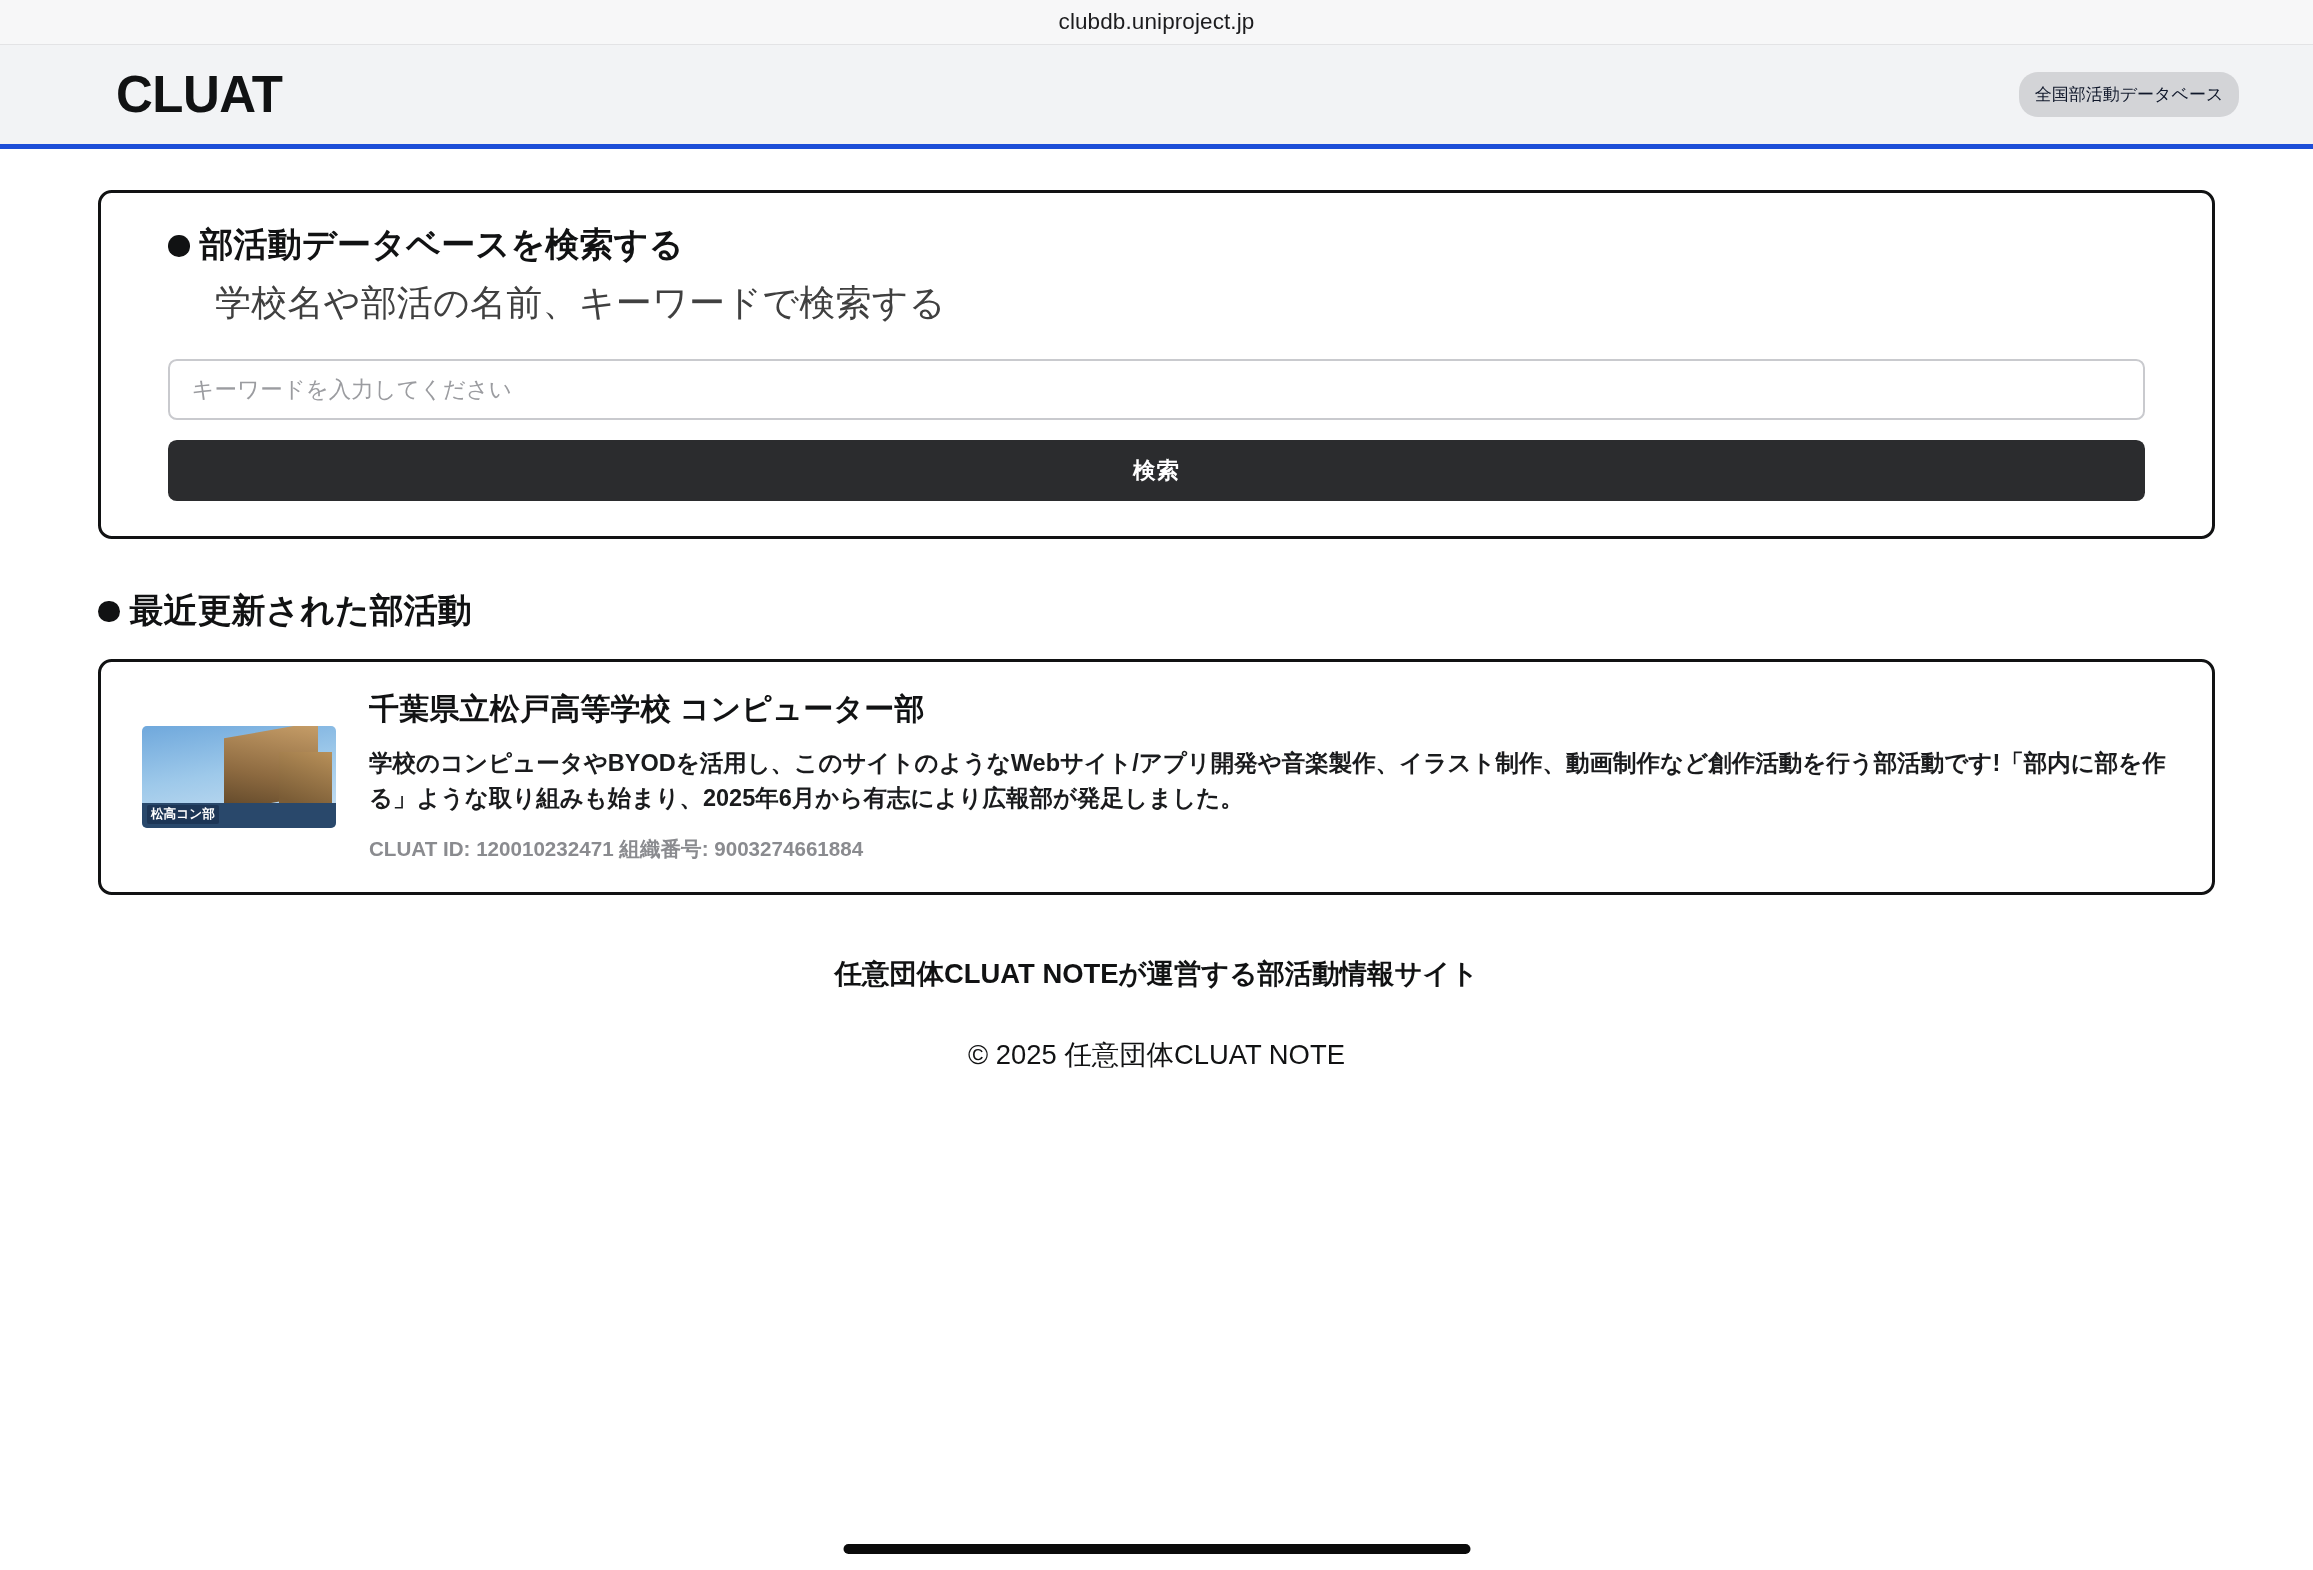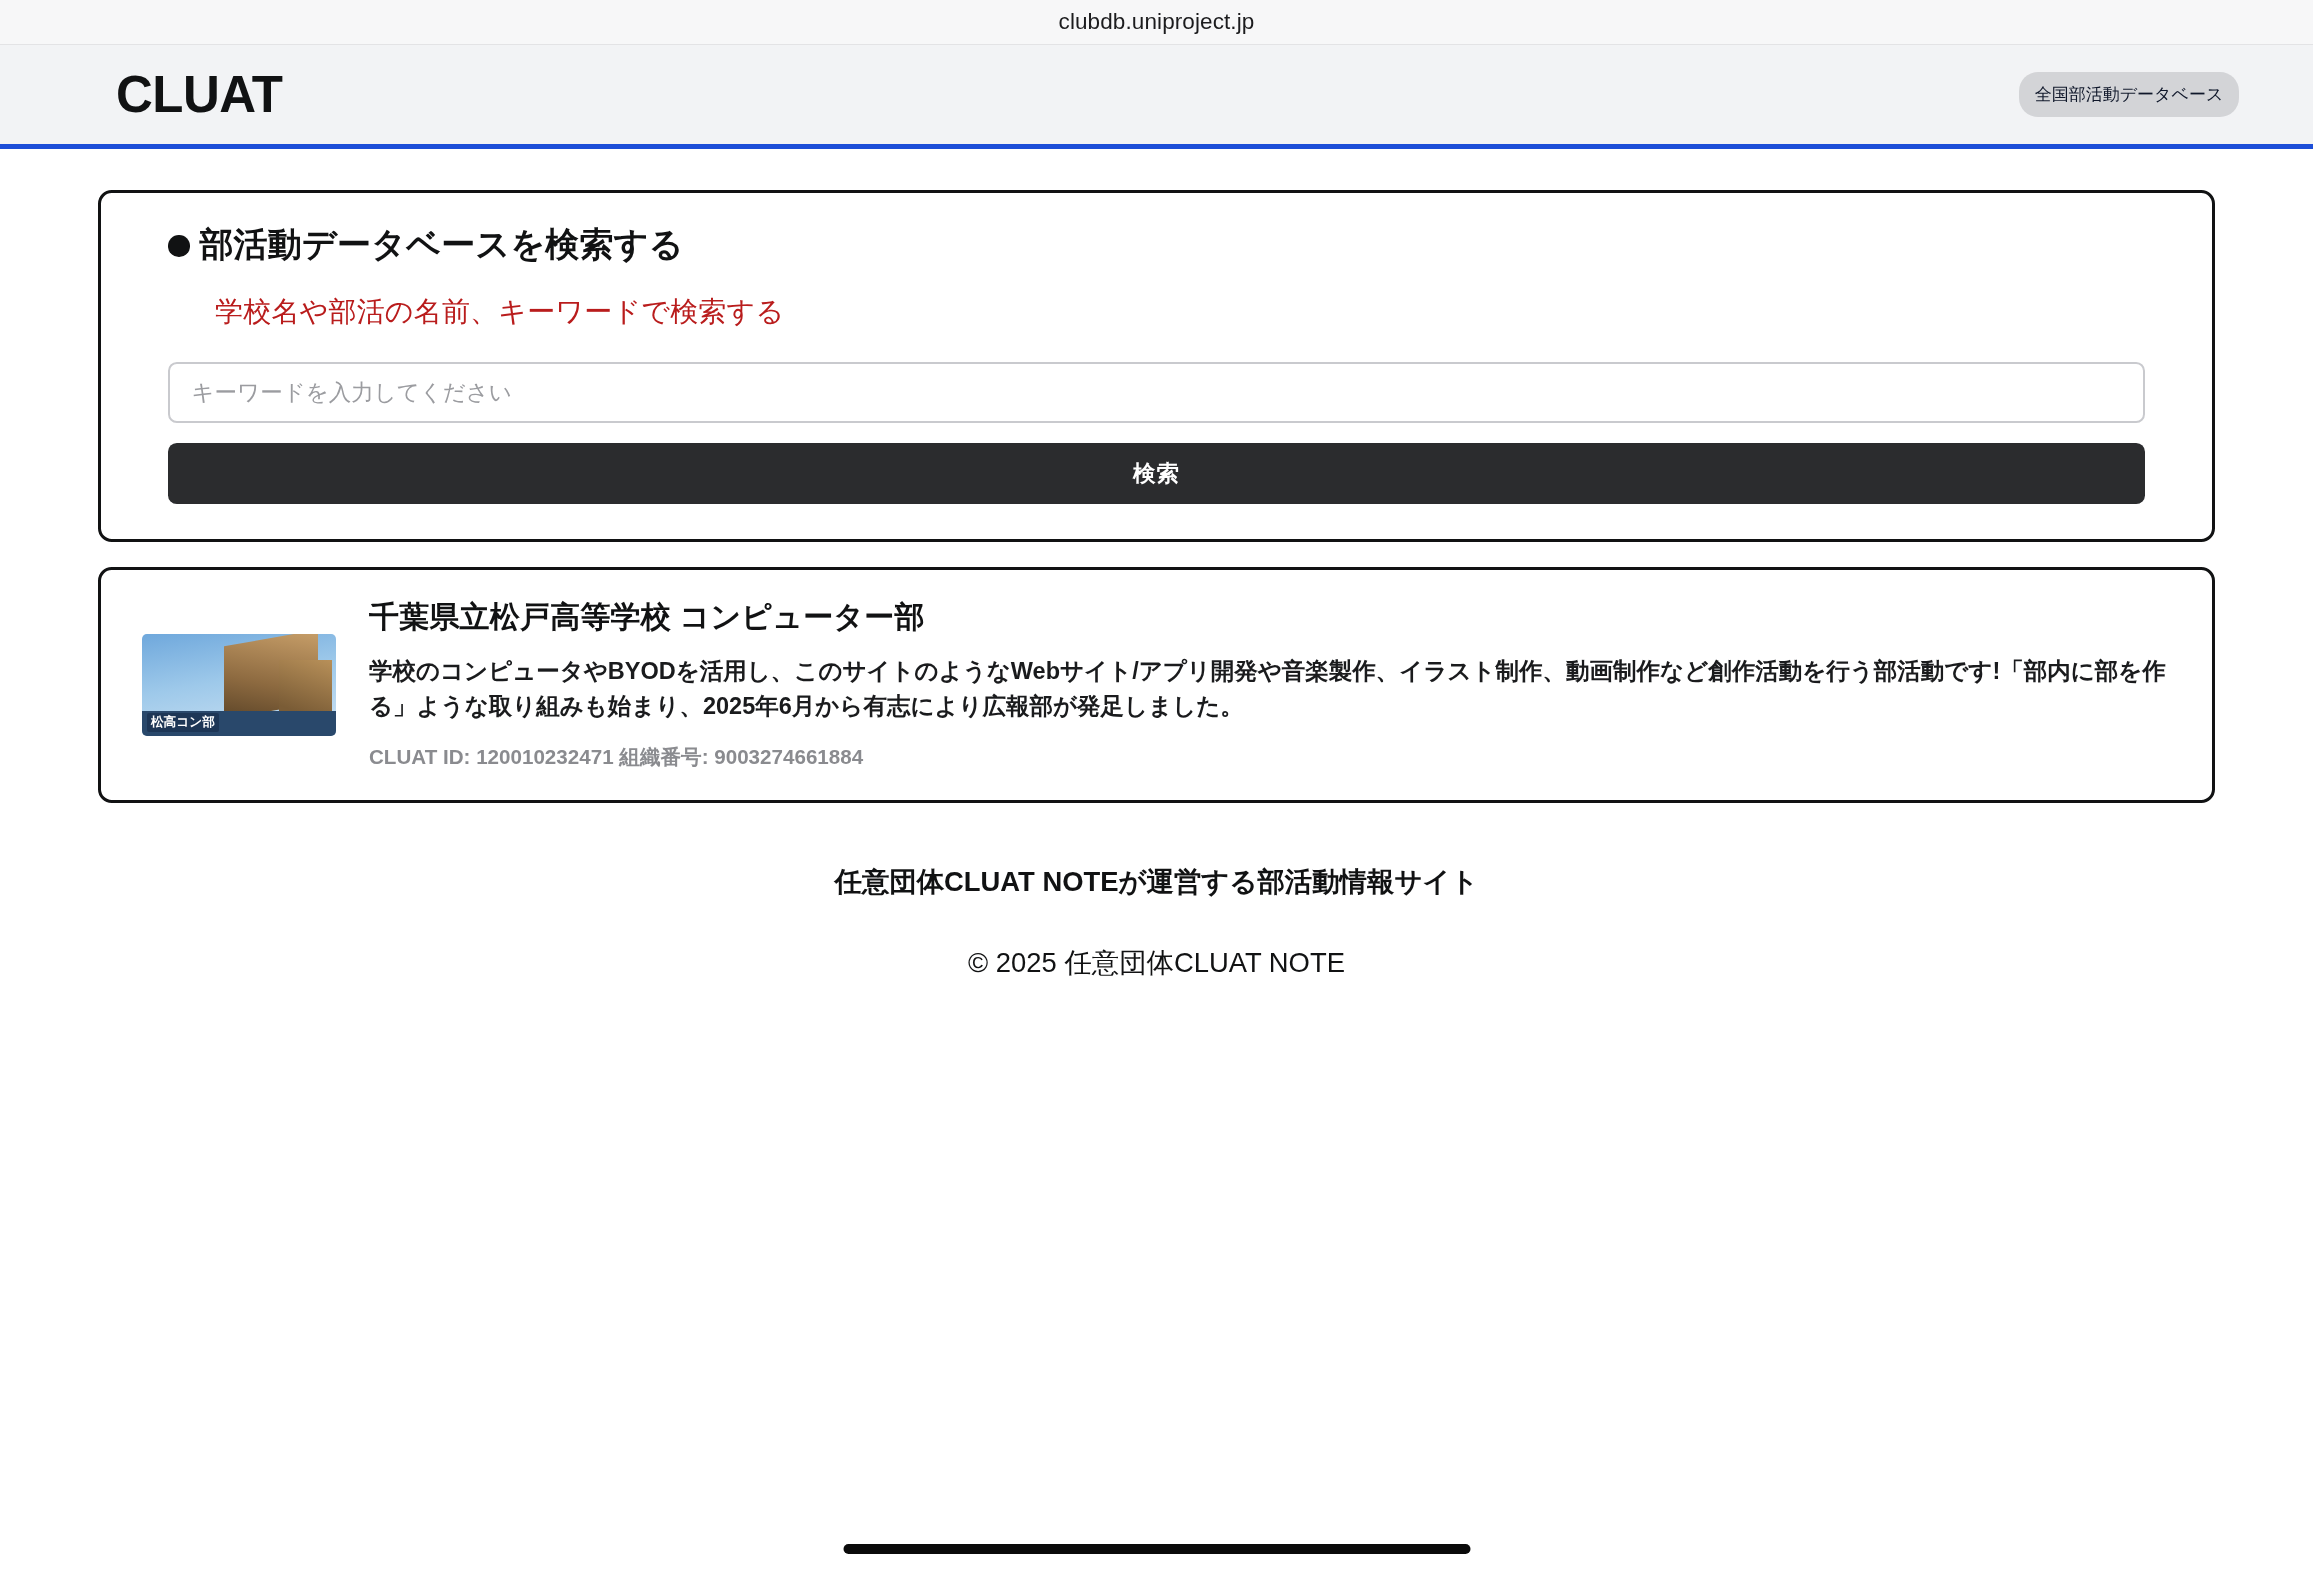--- a/index.html
+++ b/index.html
@@ -81,24 +81,24 @@
     width: 21.6px;
     height: 21.6px;
     border-radius: 50%;
     background: #111213;
     flex: 0 0 auto;
     position: relative;
     top: 1px;
   }
 
   .panel-sub {
-    margin-top: 25px;
+    margin-top: 11px;
     margin-left: 47px;
-    font-size: 28px;
-    color: #b91c1c;
+    font-size: 36px;
+    color: #404040;
     letter-spacing: 0.2px;
   }
 
   .search-input {
     display: block;
     width: 100%;
     margin-top: 31px;
     height: 61px;
     border: 2px solid #c9cace;
     border-radius: 8.8px;
@@ -258,20 +258,24 @@
   <div class="panel">
     <div class="section-title">
       <span class="bullet"></span>
       <span>部活動データベースを検索する</span>
     </div>
     <div class="panel-sub">学校名や部活の名前、キーワードで検索する</div>
     <input class="search-input" type="text" placeholder="キーワードを入力してください" style="">
     <button class="search-button">検索</button>
   </div>
 
+  <div class="recent-title">
+    <span class="bullet"></span>
+    <span>最近更新された部活動</span>
+  </div>
 
   <div class="card">
     <div class="card-thumb">
       <div class="bldg"></div>
       <div class="bldg2"></div>
       <div class="ground"></div>
       <div class="label">松高コン部</div>
     </div>
     <div class="card-body">
       <div class="card-title">千葉県立松戸高等学校 コンピューター部</div>

